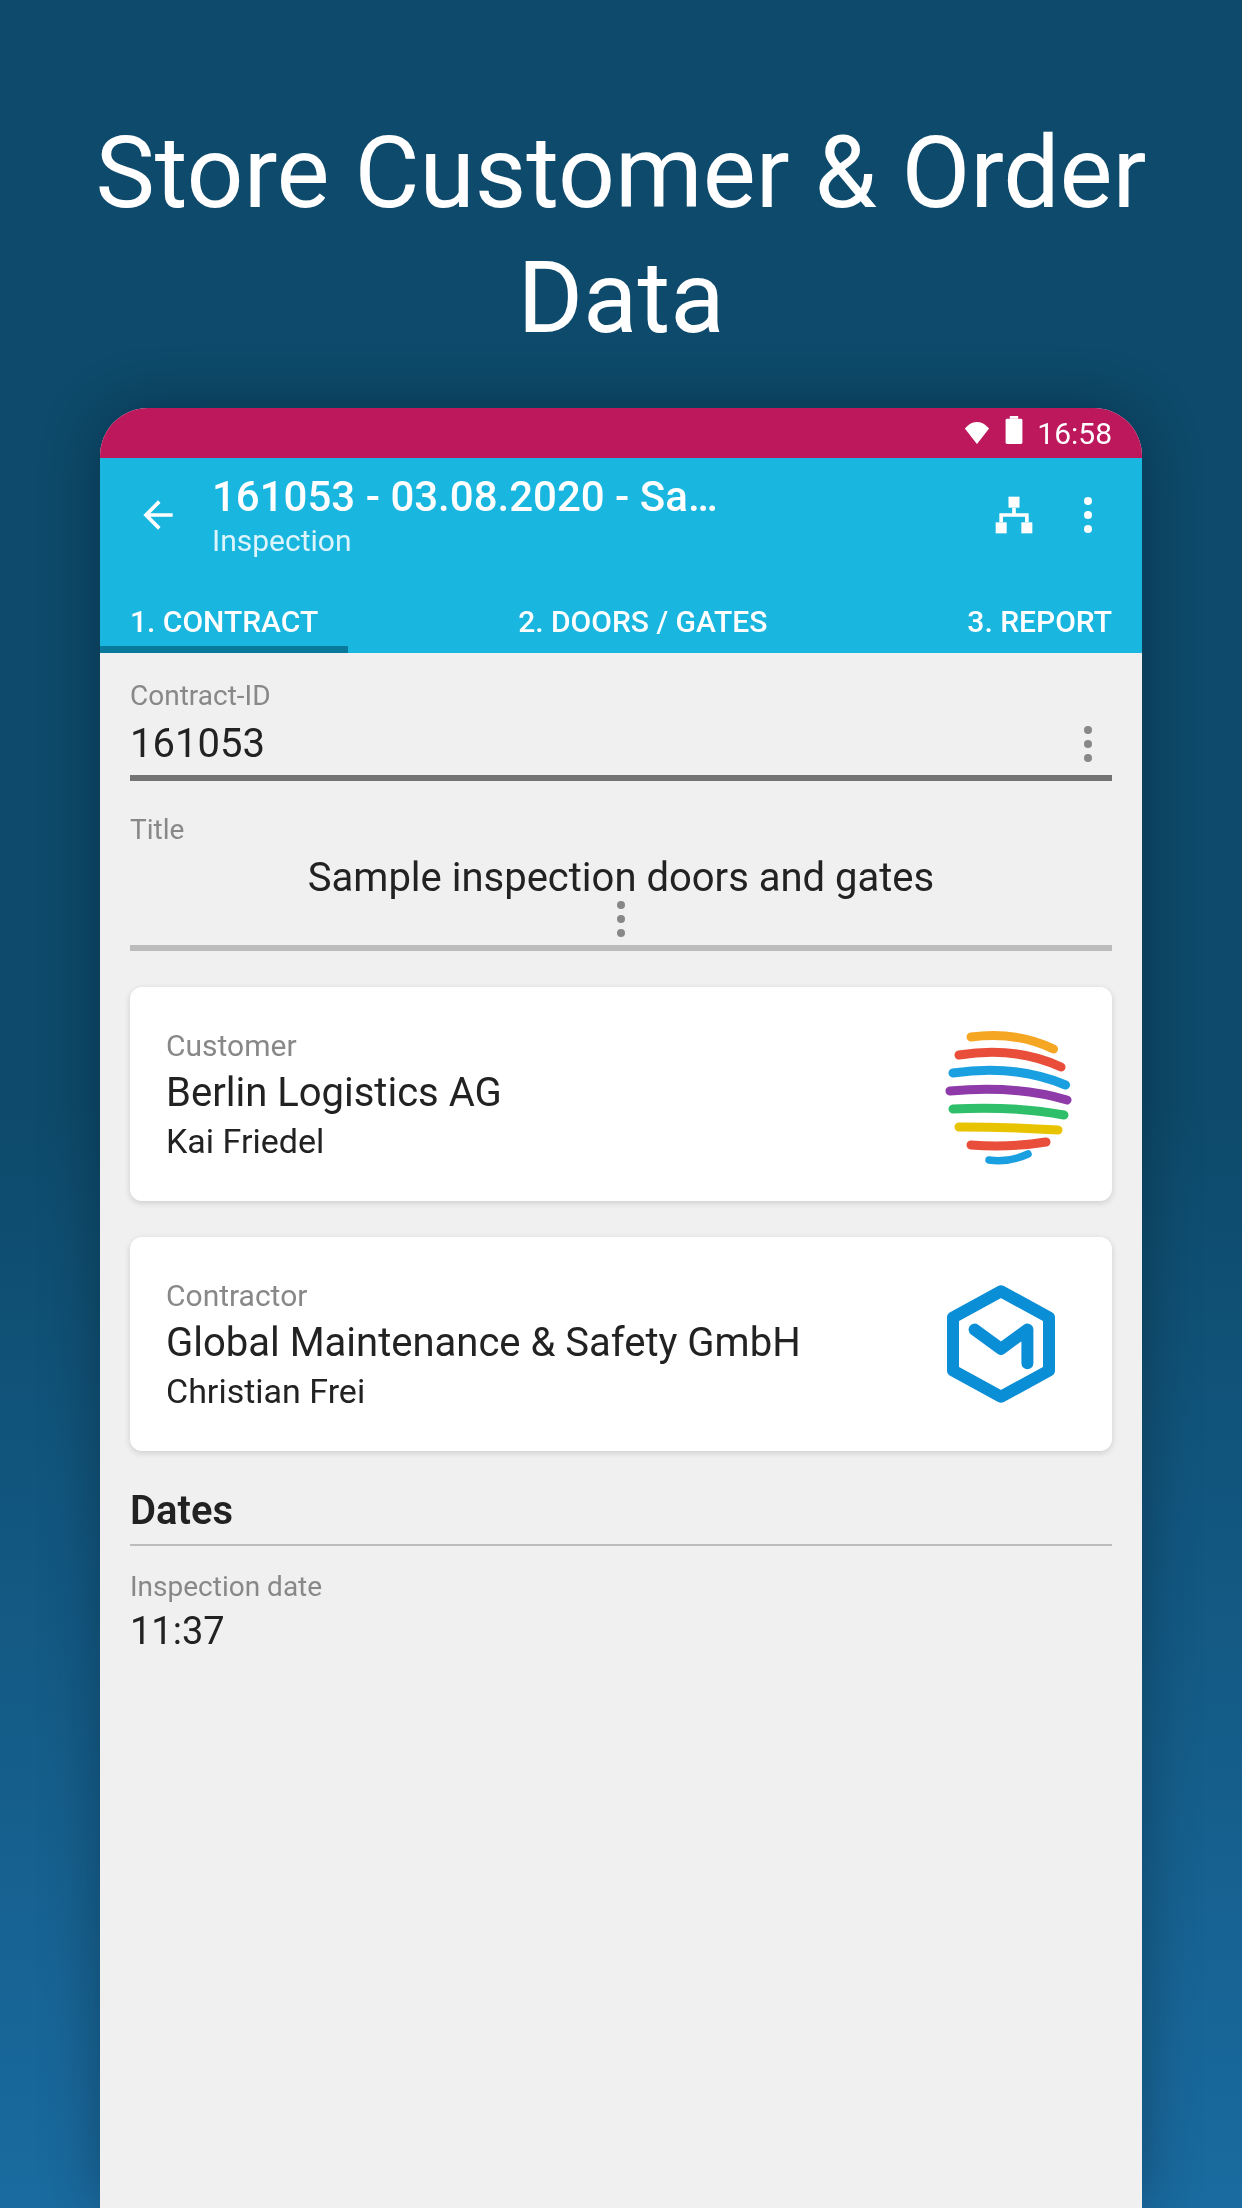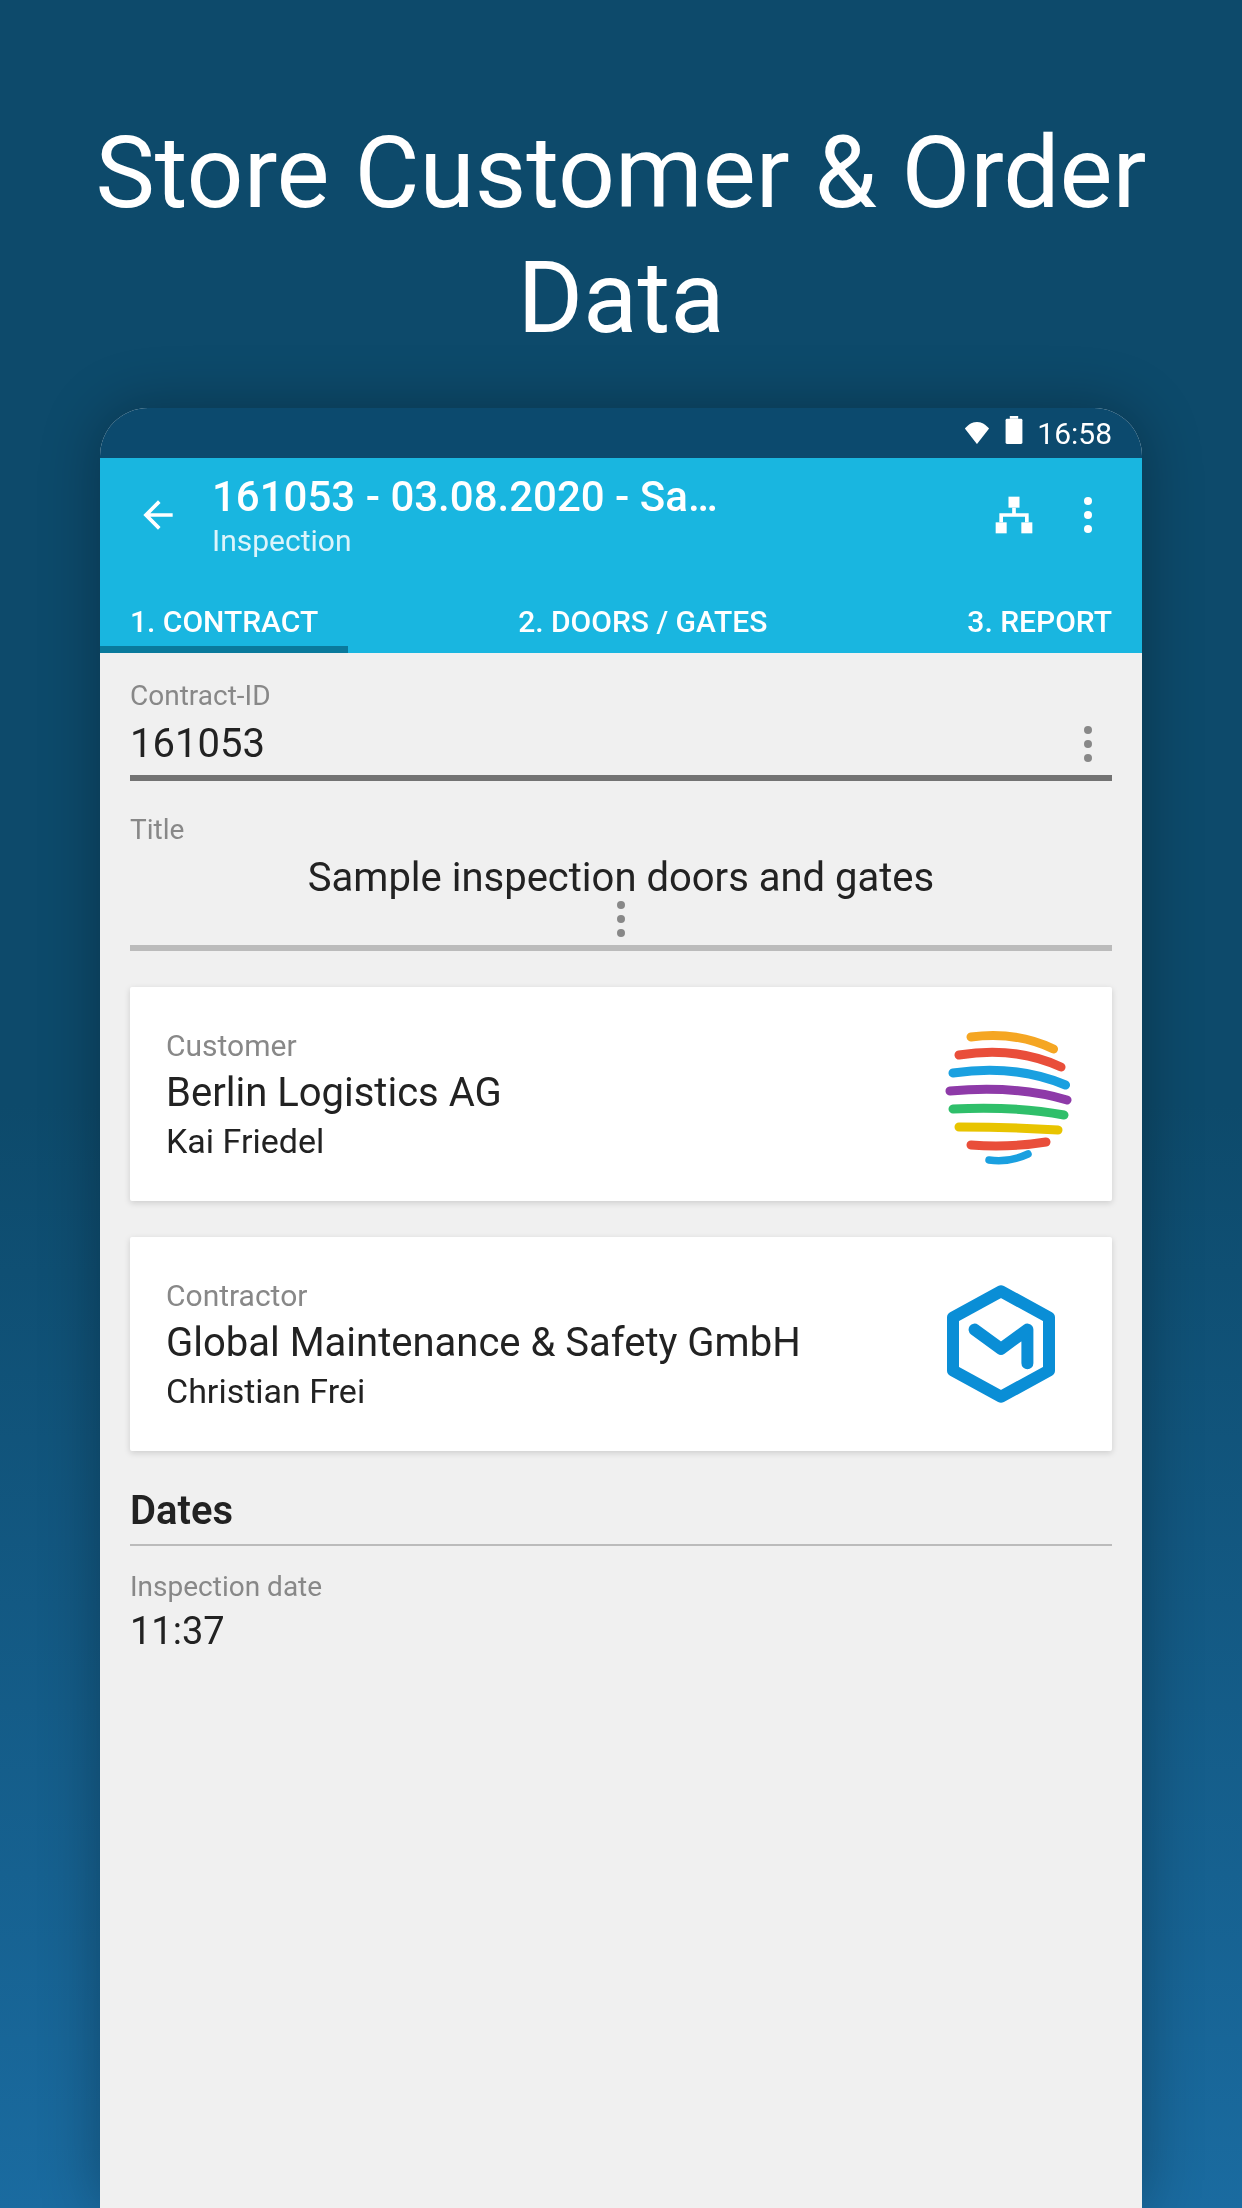--- a/index.html
+++ b/index.html
@@ -25,21 +25,21 @@
     top: 408px;
     width: 1042px;
     height: 1800px;
     border-radius: 48px 48px 0 0;
     overflow: hidden;
     box-shadow: 0 0 60px rgba(0,0,0,0.3);
     background: #f0f0f0;
   }
   .status-bar {
     height: 50px;
-    background: #0c4a6e;
+    background: #be185d;
     display: flex;
     align-items: center;
     justify-content: flex-end;
     padding: 0 30px;
     gap: 14px;
     color: #fff;
     font-size: 30px;
   }
   .app-bar {
     background: #19b6e0;
@@ -131,21 +131,21 @@
   }
   .field-menu {
     width: 48px;
     display: flex;
     align-items: center;
     justify-content: center;
     cursor: pointer;
   }
   .card {
     background: #fff;
-    border-radius: 2px;
+    border-radius: 12px;
     box-shadow: 0 2px 6px rgba(0,0,0,0.15);
     padding: 32px 36px;
     margin: 36px 0;
     display: flex;
     align-items: center;
     gap: 8px;
   }
   .card-text { flex: 1; min-width: 0; }
   .card-label { font-size: 30px; color: #888; margin-bottom: 6px; }
   .card-name { font-size: 40px; color: #222; margin-bottom: 4px; line-height: 1.2; }

